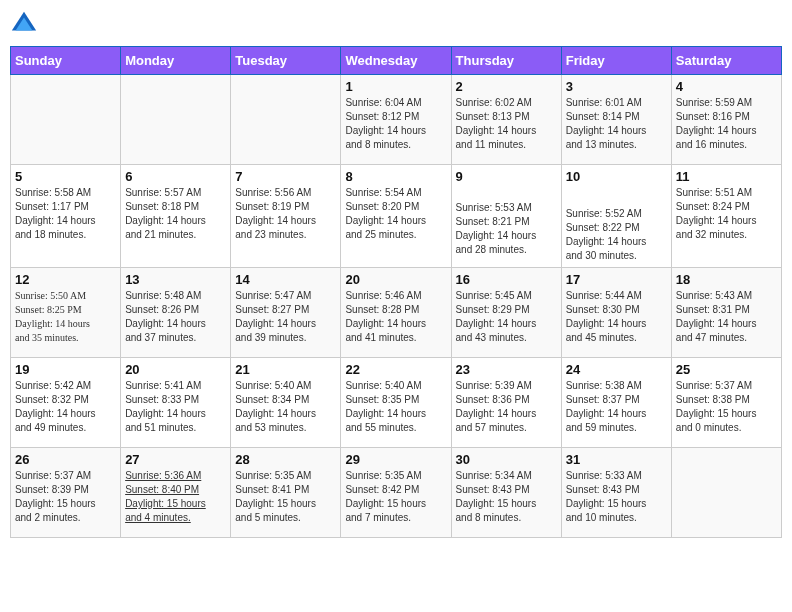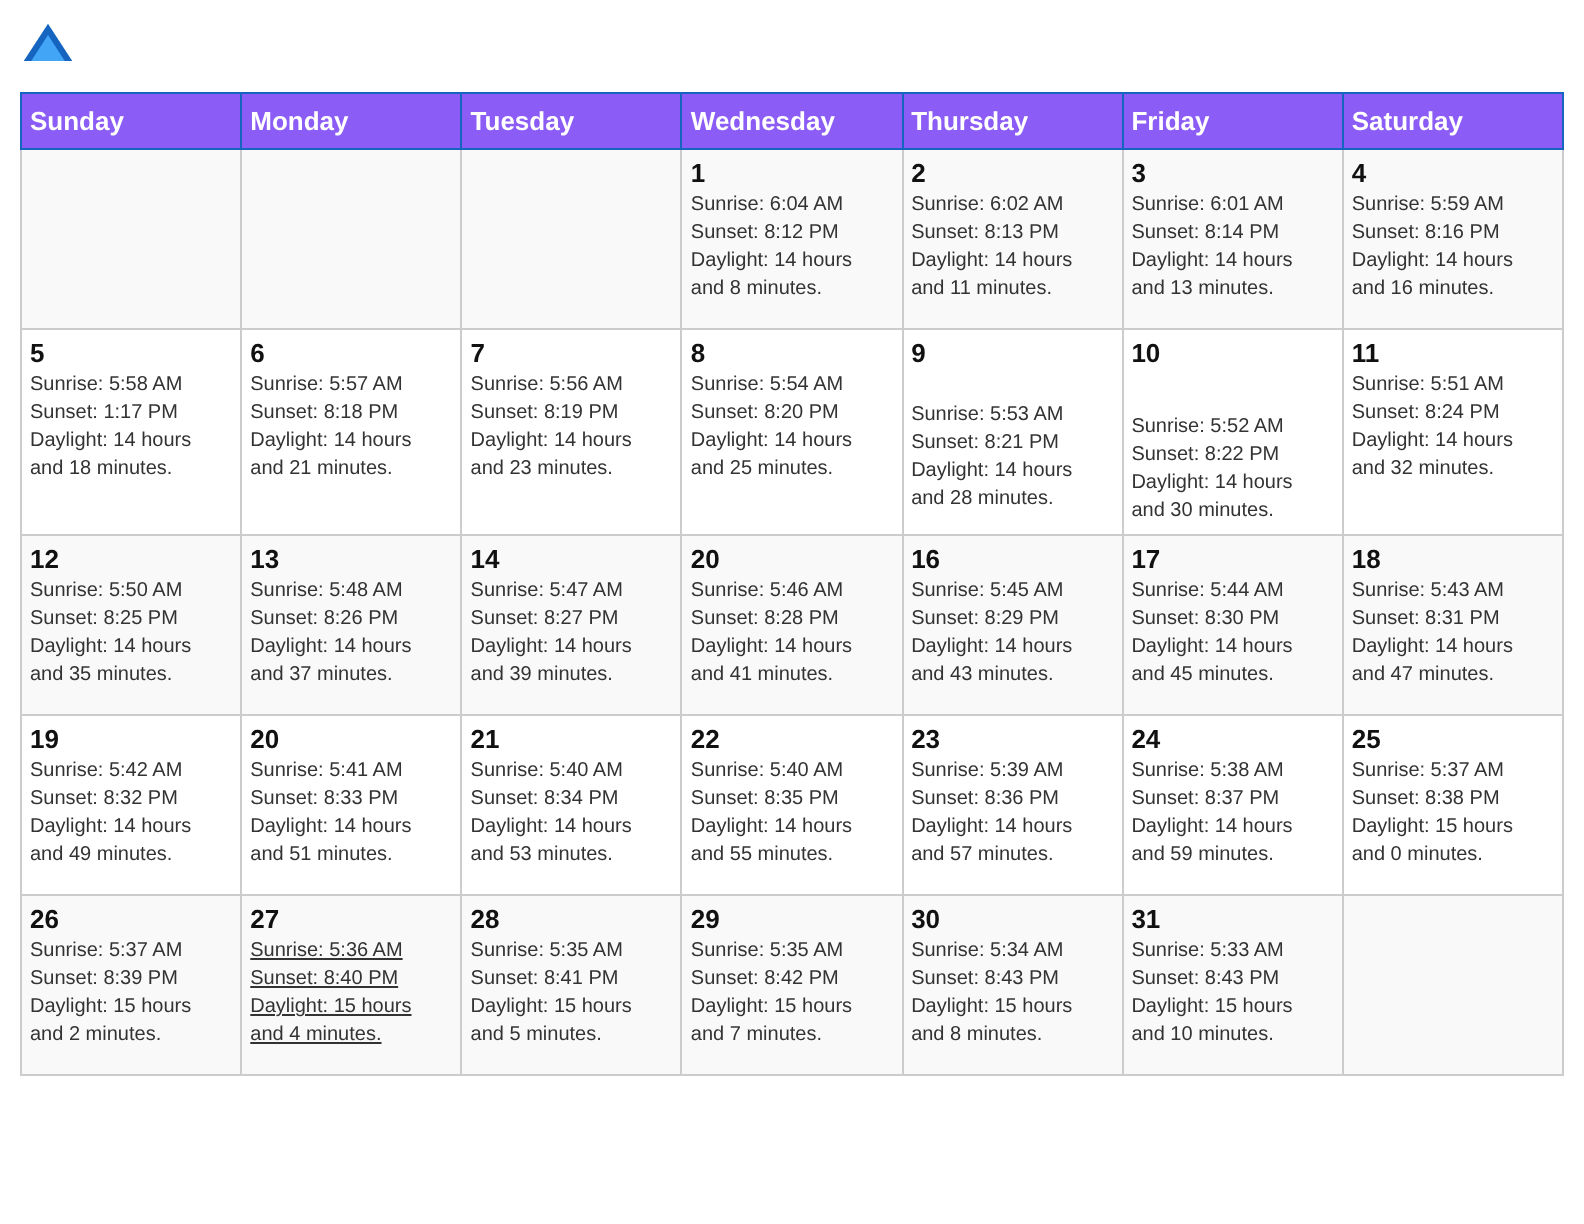--- a/index.html
+++ b/index.html
@@ -202,21 +202,21 @@
           <div class="day-num">11</div>
           <div class="day-info" style="white-space: pre-line;">Sunrise: 5:51 AM
 Sunset: 8:24 PM
 Daylight: 14 hours
 and 32 minutes.</div>
         </td>
       </tr>
       <tr>
         <td>
           <div class="day-num">12</div>
-          <div class="day-info" style="white-space: pre-line;">Sunrise: 5:50 AM
+          <div class="day-info" style="white-space: pre-line; font-family: Liberation Serif, serif;">Sunrise: 5:50 AM
 Sunset: 8:25 PM
 Daylight: 14 hours
 and 35 minutes.</div>
         </td>
         <td>
           <div class="day-num">13</div>
           <div class="day-info" style="white-space: pre-line;">Sunrise: 5:48 AM
 Sunset: 8:26 PM
 Daylight: 14 hours
 and 37 minutes.</div>

